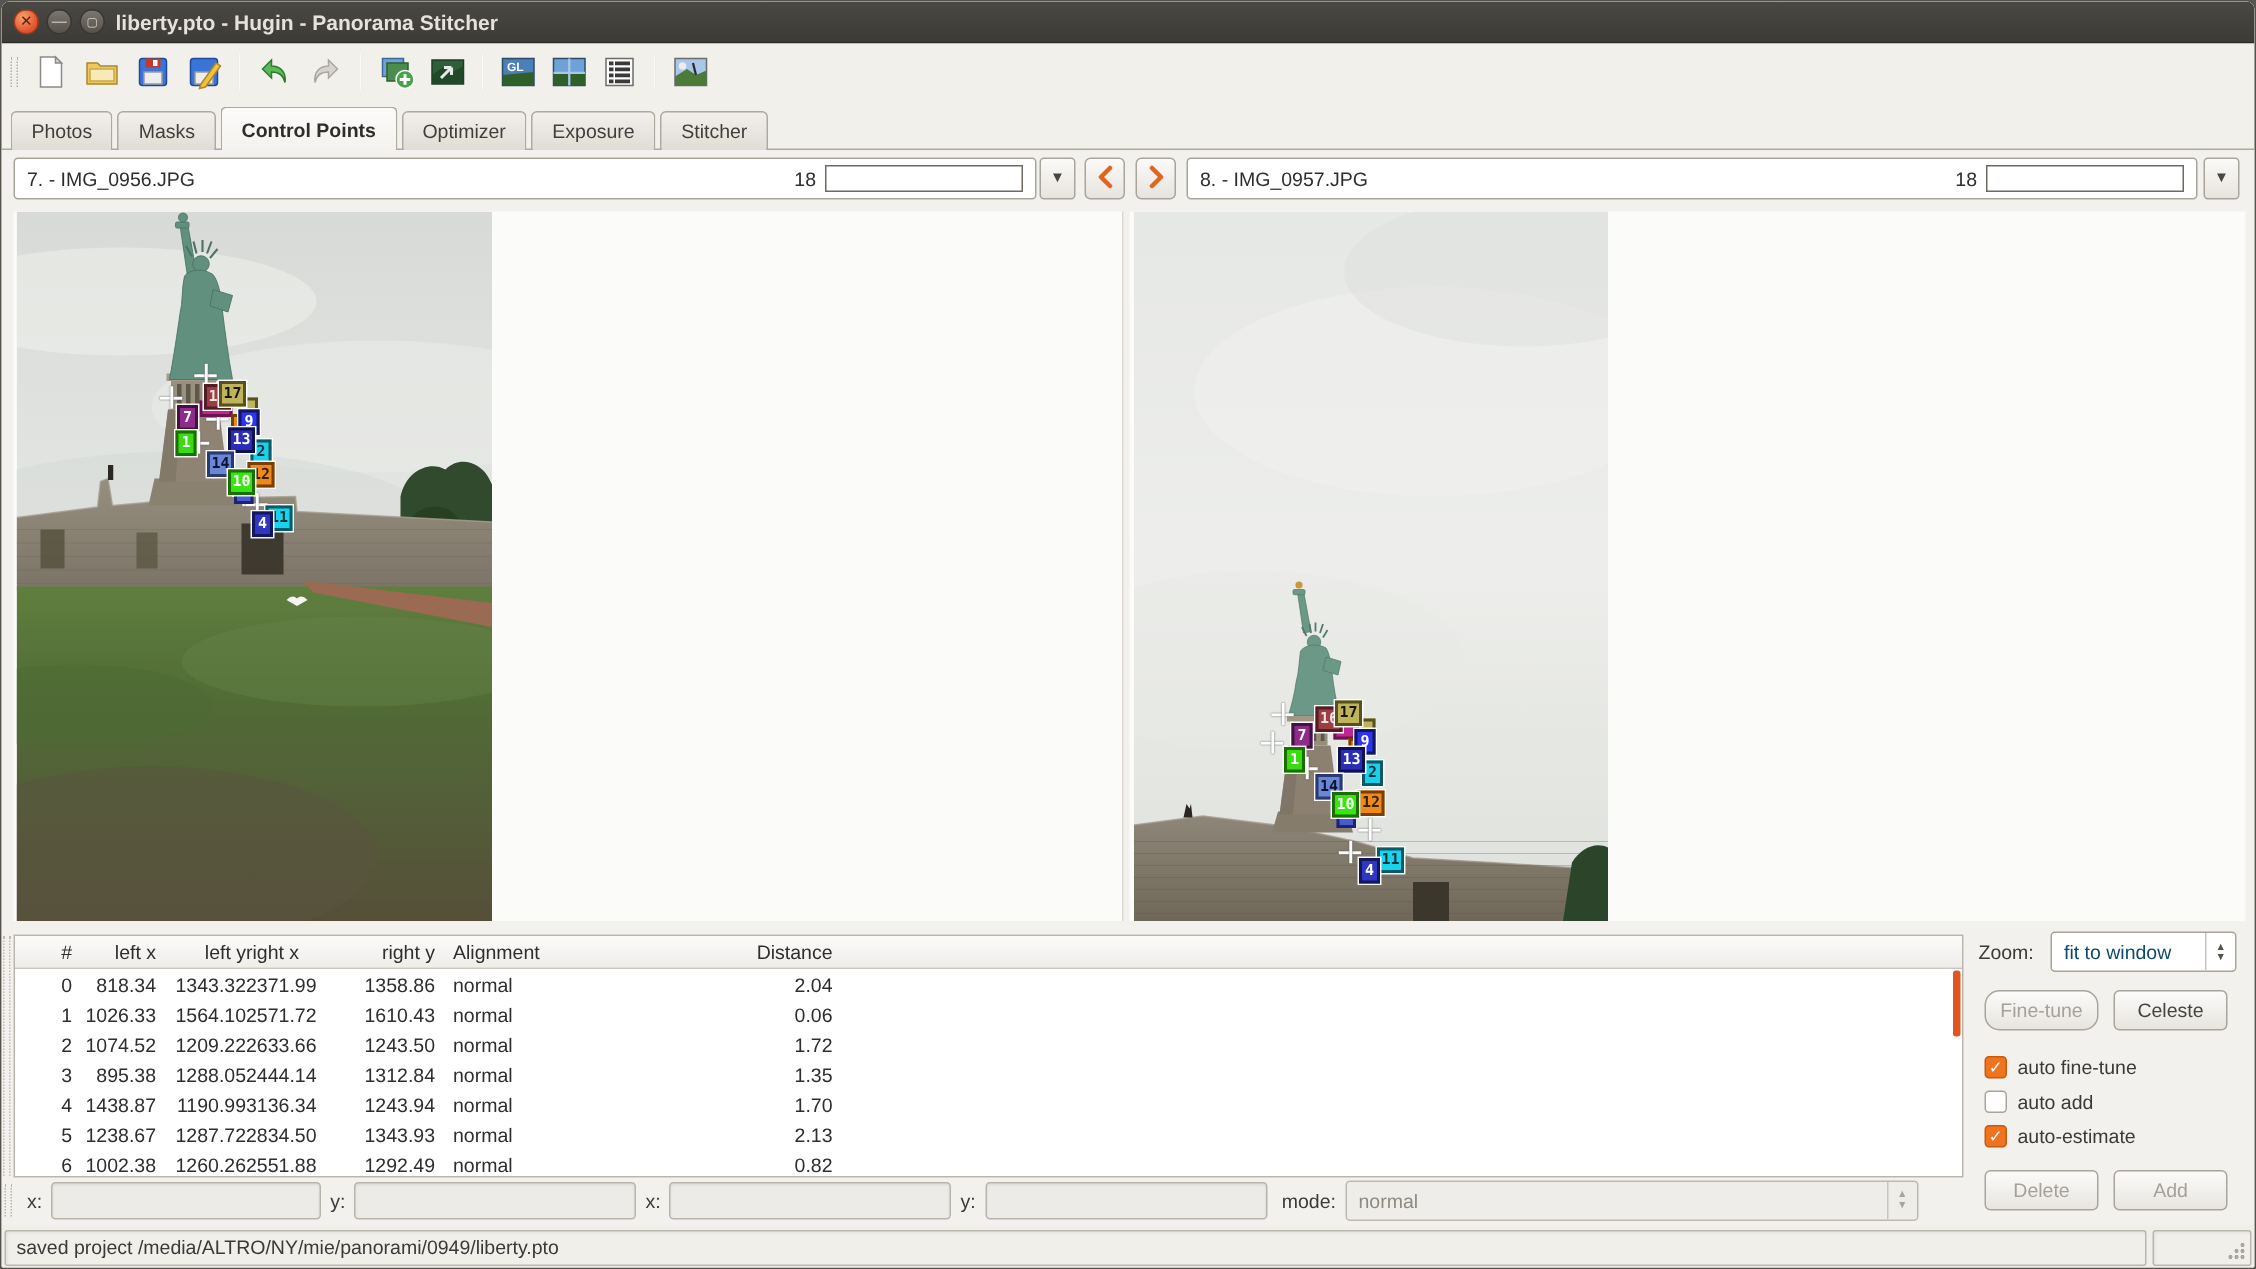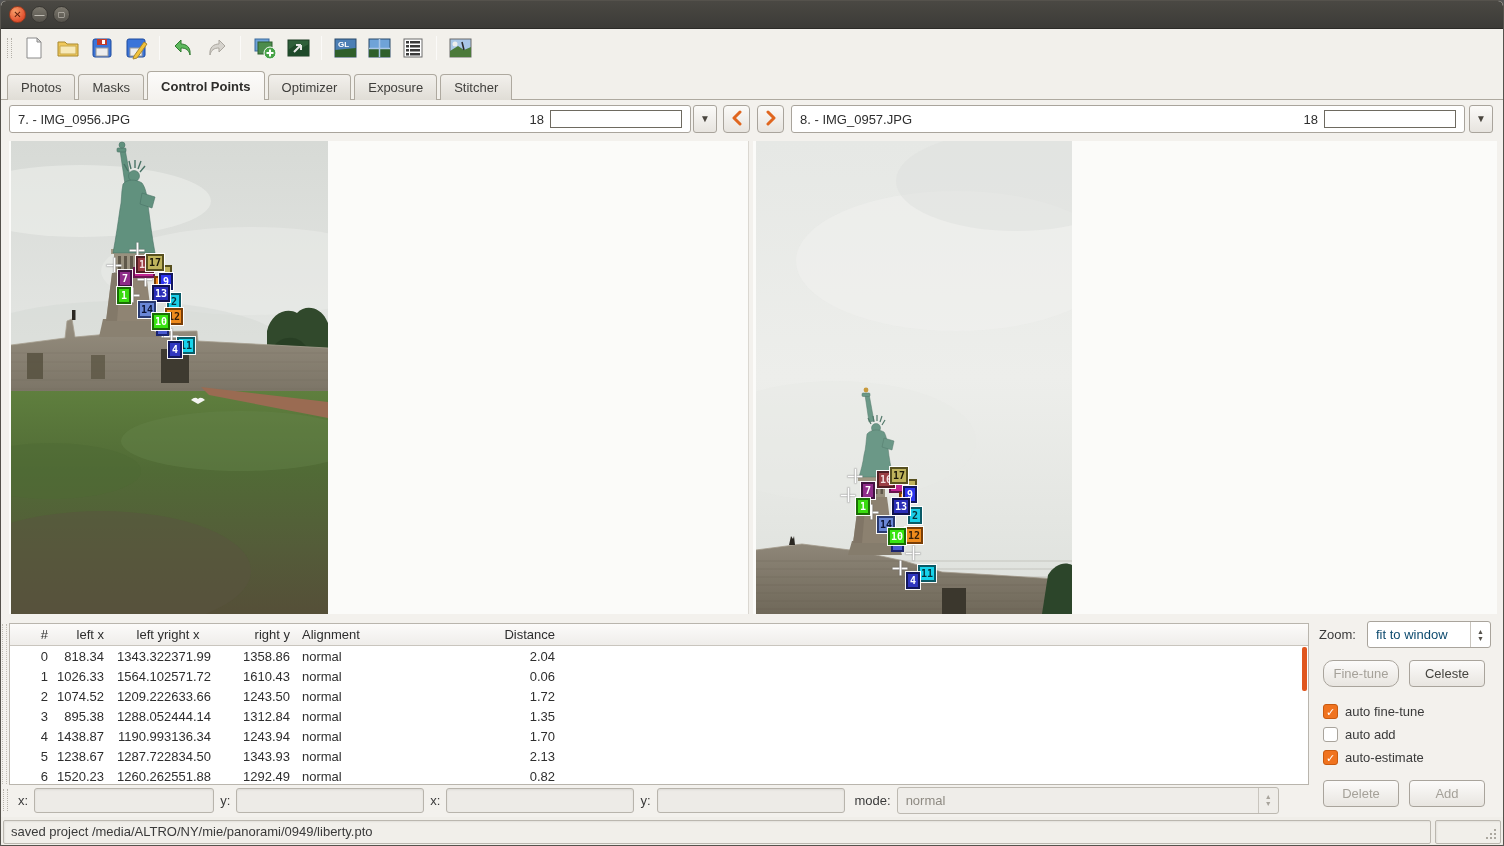--- a/index.html
+++ b/index.html
@@ -102,20 +102,21 @@
 </style>
 </head>
 <body>
 
 <div class="window">
 
   <div class="titlebar">
     <div class="winbtn close">✕</div>
     <div class="winbtn min">—</div>
     <div class="winbtn max">▢</div>
+    <div class="title-text">liberty.pto - Hugin - Panorama Stitcher</div>
   </div>
 
   <div class="toolbar">
     <div class="tb-grip"></div>
     <div class="tb-btn">
         <span>
       <svg width="24" height="24">
             <path d="M5 2 L15 2 L19 6 L19 22 L5 22 Z" fill="#fff" stroke="#8a8a8a"></path>
             <path d="M15 2 L15 6 L19 6 Z" fill="#d8d8d8" stroke="#8a8a8a"></path>
           </svg>
@@ -491,21 +492,21 @@
             <div class="tcell c0">5</div>
             <div class="tcell c1">1238.67</div>
             <div class="tcell c2">1287.72</div>
             <div class="tcell c3">2834.50</div>
             <div class="tcell c4">1343.93</div>
             <div class="tcell c5">normal</div>
             <div class="tcell c6">2.13</div>
           </div>
           <div class="trow">
             <div class="tcell c0">6</div>
-            <div class="tcell c1">1520.23</div>
+            <div class="tcell c1">1002.38</div>
             <div class="tcell c2">1260.26</div>
             <div class="tcell c3">2551.88</div>
             <div class="tcell c4">1292.49</div>
             <div class="tcell c5">normal</div>
             <div class="tcell c6">0.82</div>
           </div>
         </div>
     </div>
     <div class="ovl-scroll"></div>
 

